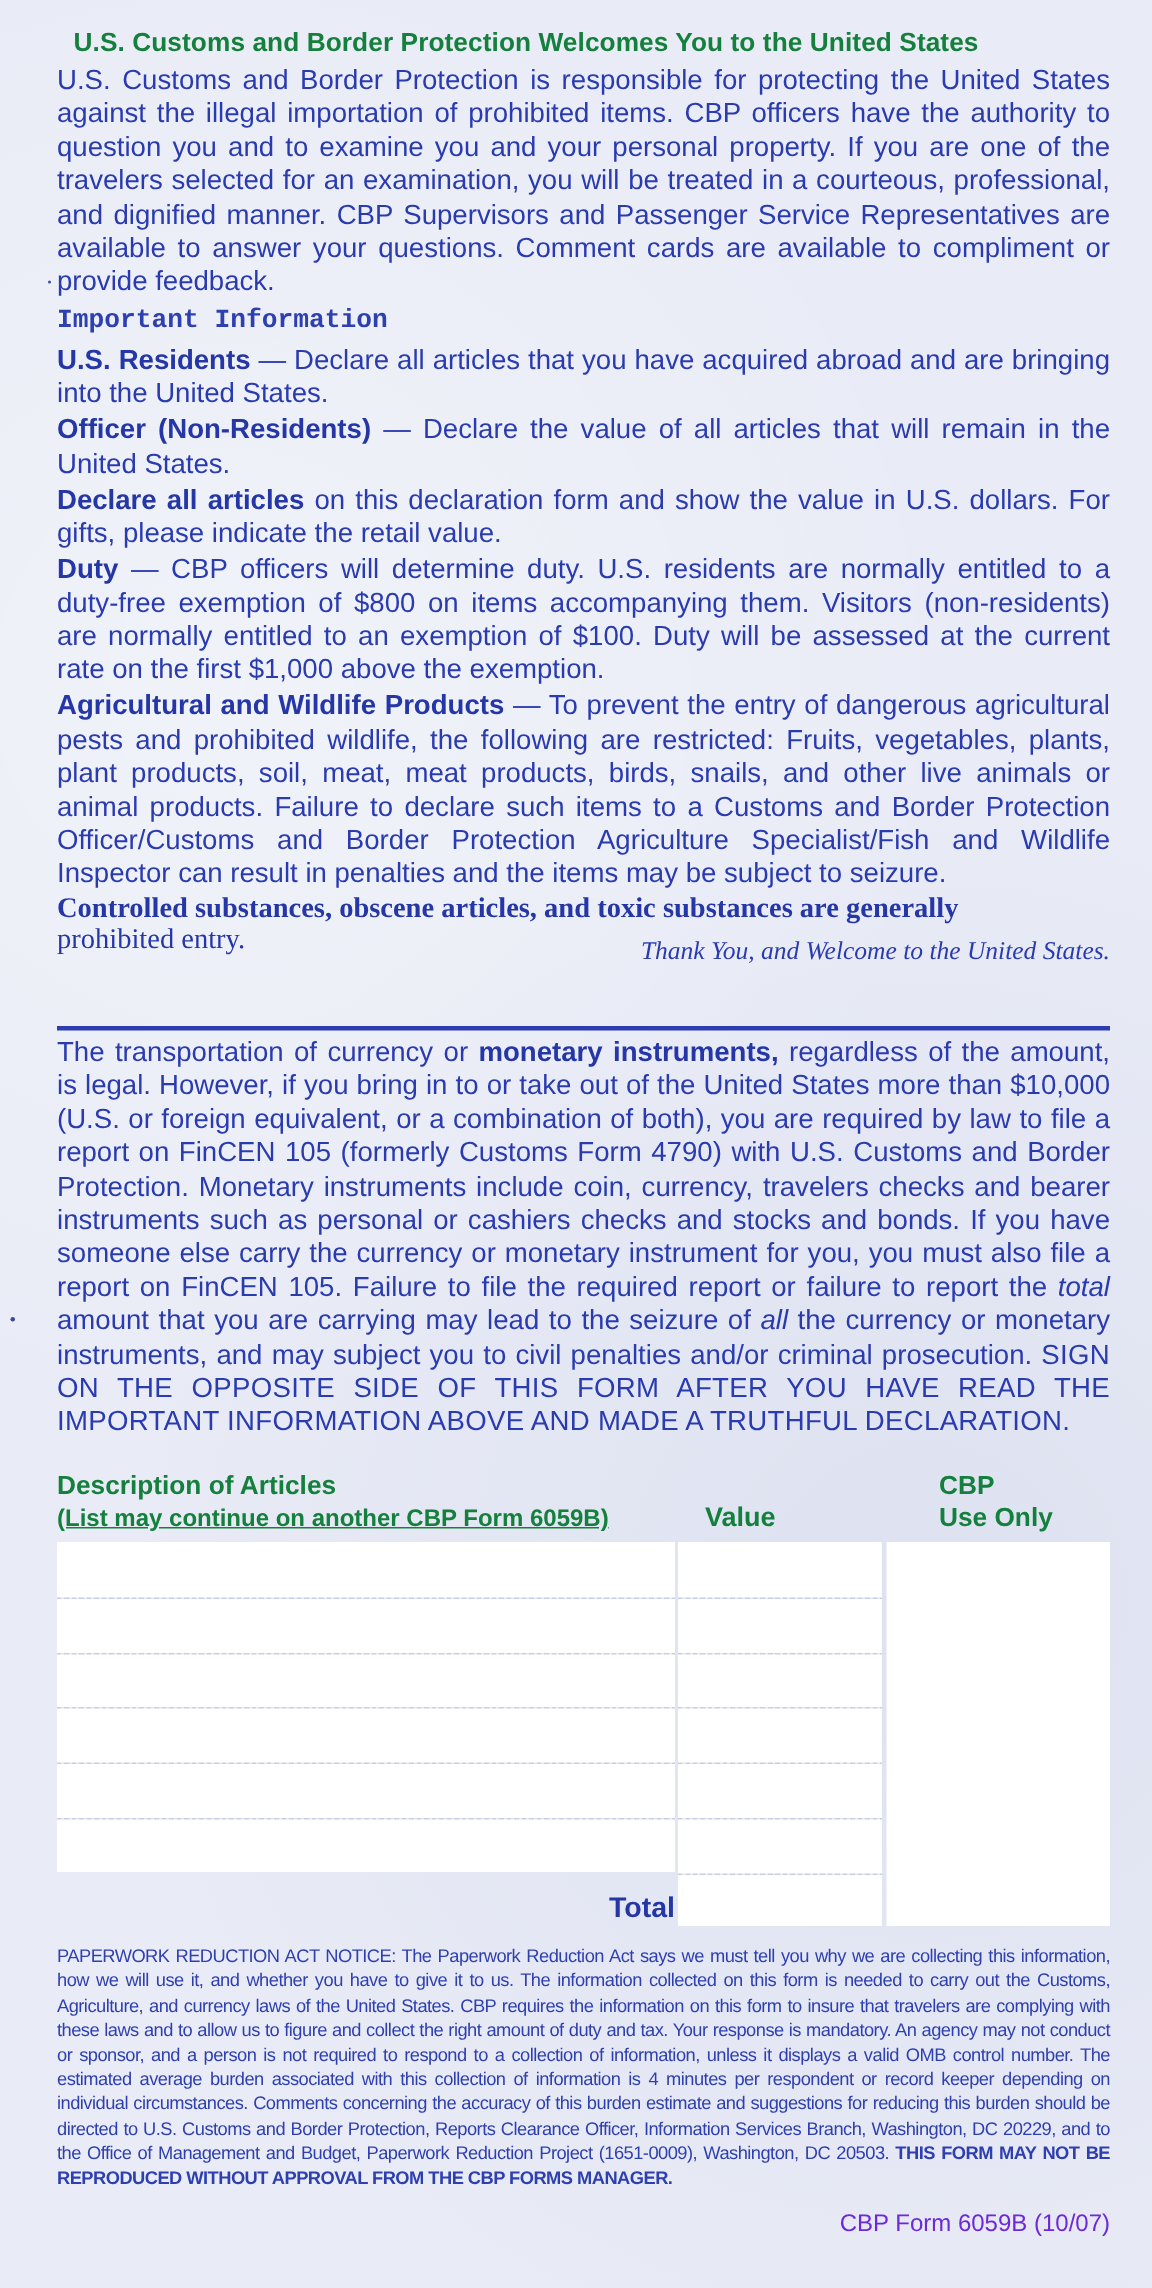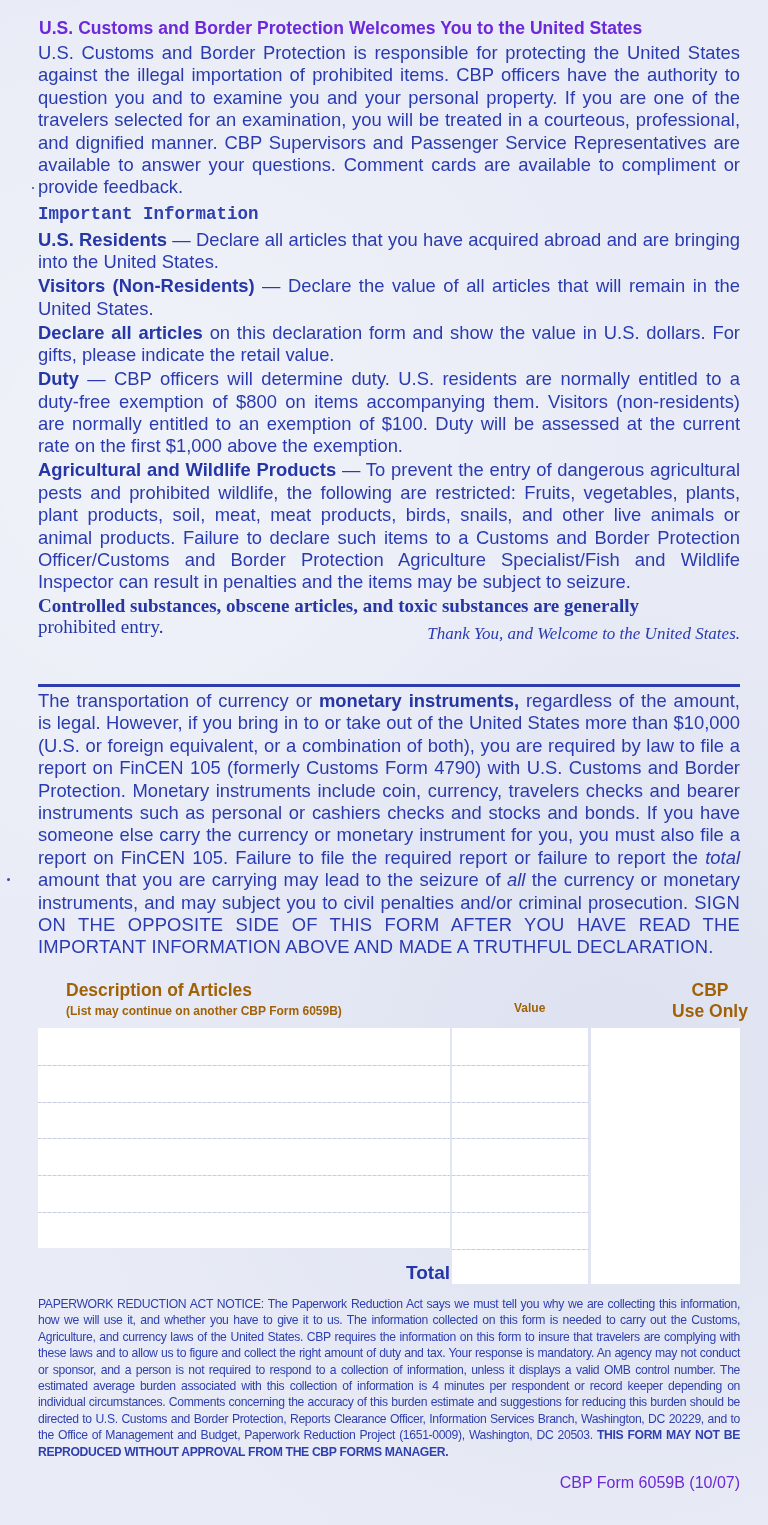--- a/index.html
+++ b/index.html
@@ -15,23 +15,23 @@
       position: relative;
     }
     .page {
       position: absolute;
       left: 38px;
       top: 0;
       width: 702px;
     }
 
     .title {
-      position: absolute; top: 18px; left: 1px; width: 702px;
+      position: absolute; top: 18px; left: 11px; width: 702px;
       font-family: "Liberation Sans", sans-serif;
-      font-weight: bold; font-size: 17.5px; color: #6d28d9;
+      font-weight: bold; font-size: 17.5px; color: #15803d;
       letter-spacing: 0.05px; white-space: nowrap;
     }
     .para {
       font-family: Liberation Sans, sans-serif;
       font-size: 18.4px; line-height: 22.4px;
       color: #2a3bb0;
       text-align: justify;
       text-align-last: left;
       margin: 0;
     }
@@ -63,26 +63,26 @@
     .rule {
       position: absolute; top: 684px; left: 0; width: 702px;
       height: 3px; background: #2d3db0;
     }
     .currency { position: absolute; top: 690px; left: 0; width: 702px; }
     .currency .para { line-height: 22.4px; }
     .caps { letter-spacing: 0.2px; }
 
     .articles-head {
       position: absolute; top: 980px; left: 0; width: 702px; height: 46px;
-      font-family: "Liberation Sans", sans-serif; font-weight: bold; color: #a16207; margin-left: 28px;
+      font-family: "Liberation Sans", sans-serif; font-weight: bold; color: #15803d;
     }
     .ah-desc { position: absolute; left: 0; top: 0; font-size: 17.5px; }
-    .ah-sub { position: absolute; left: 0; top: 24px; font-size: 12px; }
-    .ah-value { position: absolute; left: 448px; top: 21px; font-size: 12px; }
-    .ah-cbp { position: absolute; left: 588px; top: 0; width: 112px; text-align: center; font-size: 17.5px; line-height: 21px; }
+    .ah-sub { position: absolute; left: 0; top: 24px; font-size: 16px; text-decoration: underline; }
+    .ah-value { position: absolute; left: 432px; top: 21px; font-size: 18px; }
+    .ah-cbp { position: absolute; left: 588px; top: 0; width: 112px; font-size: 17.5px; line-height: 21px; }
 
     .table {
       position: absolute; top: 1028px; left: 0; width: 702px; height: 256px;
     }
     .col-desc {
       position: absolute; left: 0; top: 0; width: 412px; height: 220px;
       background: #ffffff;
     }
     .col-value {
       position: absolute; left: 414px; top: 0; width: 136px; height: 256px;
@@ -130,21 +130,21 @@
     <p class="para">U.S. Customs and Border Protection is responsible for protecting the United States against the illegal importation of prohibited items. CBP officers have the authority to question you and to examine you and your personal property. If you are one of the travelers selected for an examination, you will be treated in a courteous, professional, and dignified manner. CBP Supervisors and Passenger Service Representatives are available to answer your questions. Comment cards are available to compliment or provide feedback.</p>
   </div>
 
   <div class="imp-heading">Important Information</div>
 
   <div class="imp-list">
     <p class="para">
       <span class="lead">U.S. Residents</span><span> — </span><span>Declare all articles that you have acquired abroad and are bringing into the United States.</span>
     </p>
     <p class="para">
-      <span class="lead">Visitors (Non-Residents)</span><span> — </span><span>Declare the value of all articles that will remain in the United States.</span>
+      <span class="lead">Officer (Non-Residents)</span><span> — </span><span>Declare the value of all articles that will remain in the United States.</span>
     </p>
     <p class="para">
       <span class="lead">Declare all articles</span><span> </span><span>on this declaration form and show the value in U.S. dollars. For gifts, please indicate the retail value.</span>
     </p>
     <p class="para">
       <span class="lead">Duty</span><span> — </span><span>CBP officers will determine duty. U.S. residents are normally entitled to a duty-free exemption of $800 on items accompanying them. Visitors (non-residents) are normally entitled to an exemption of $100. Duty will be assessed at the current rate on the first $1,000 above the exemption.</span>
     </p>
     <p class="para">
       <span class="lead">Agricultural and Wildlife Products</span><span> — </span><span>To prevent the entry of dangerous agricultural pests and prohibited wildlife, the following are restricted: Fruits, vegetables, plants, plant products, soil, meat, meat products, birds, snails, and other live animals or animal products. Failure to declare such items to a Customs and Border Protection Officer/Customs and Border Protection Agriculture Specialist/Fish and Wildlife Inspector can result in penalties and the items may be subject to seizure.</span>
     </p>

